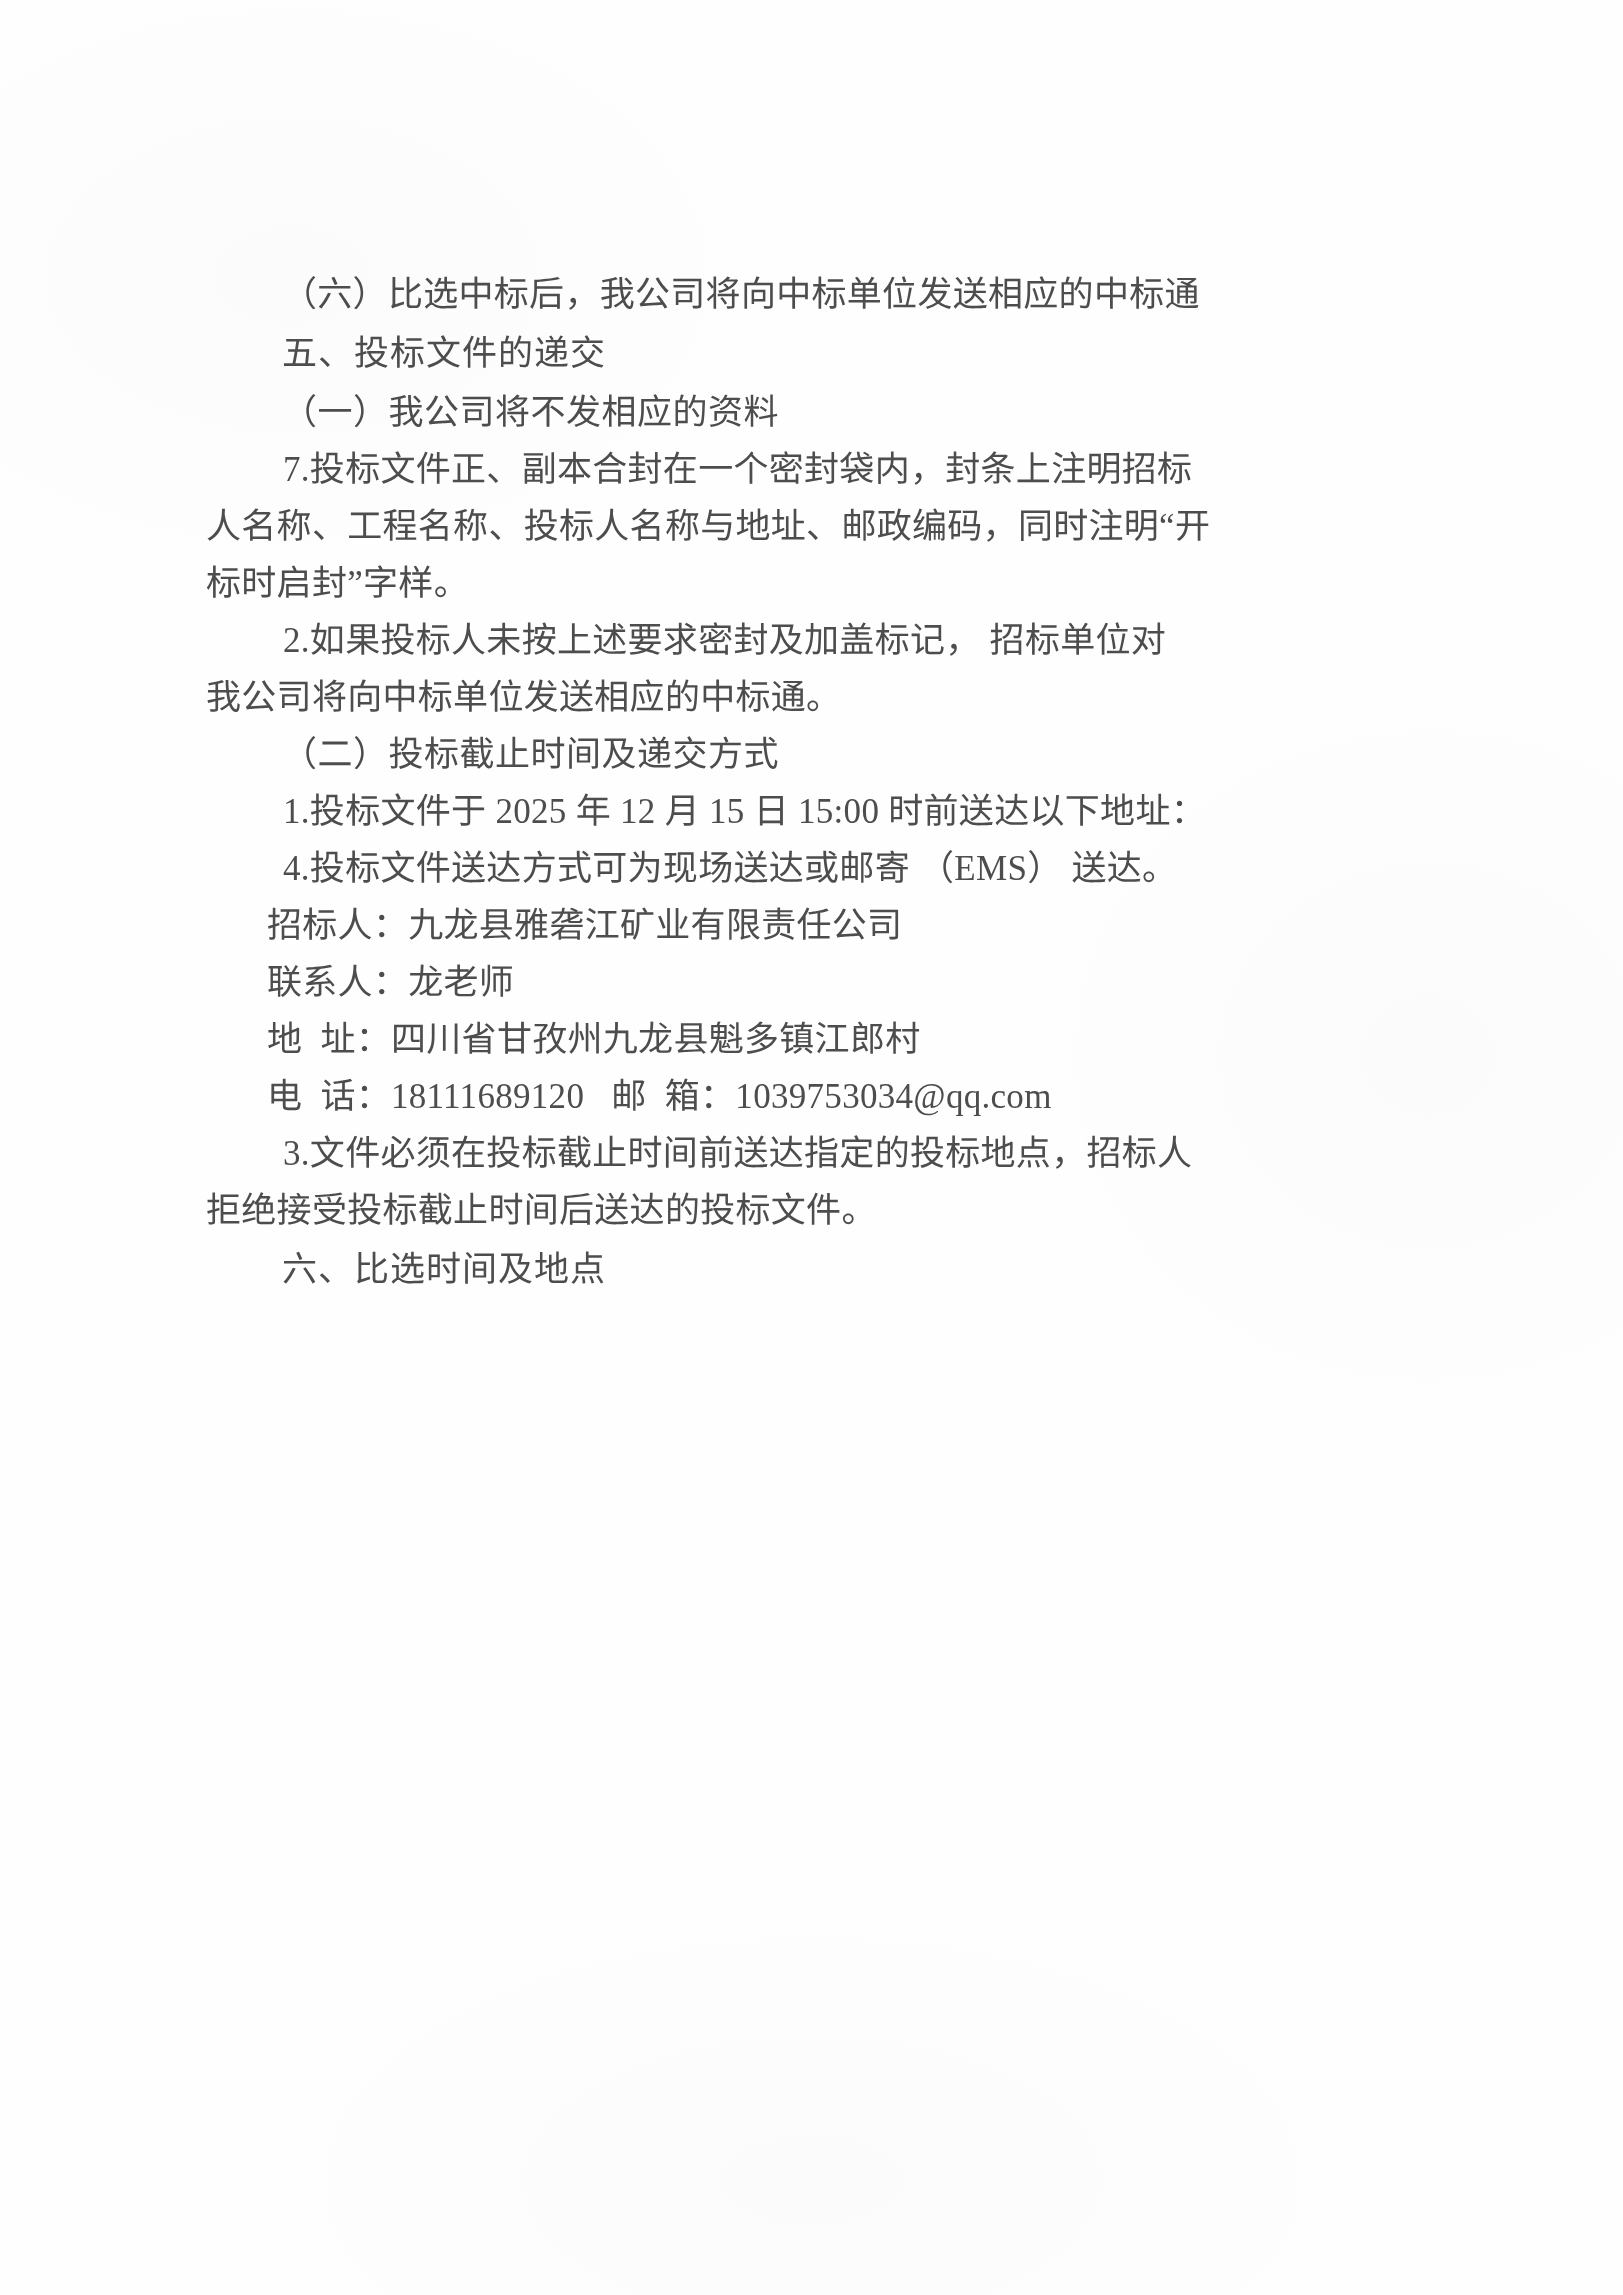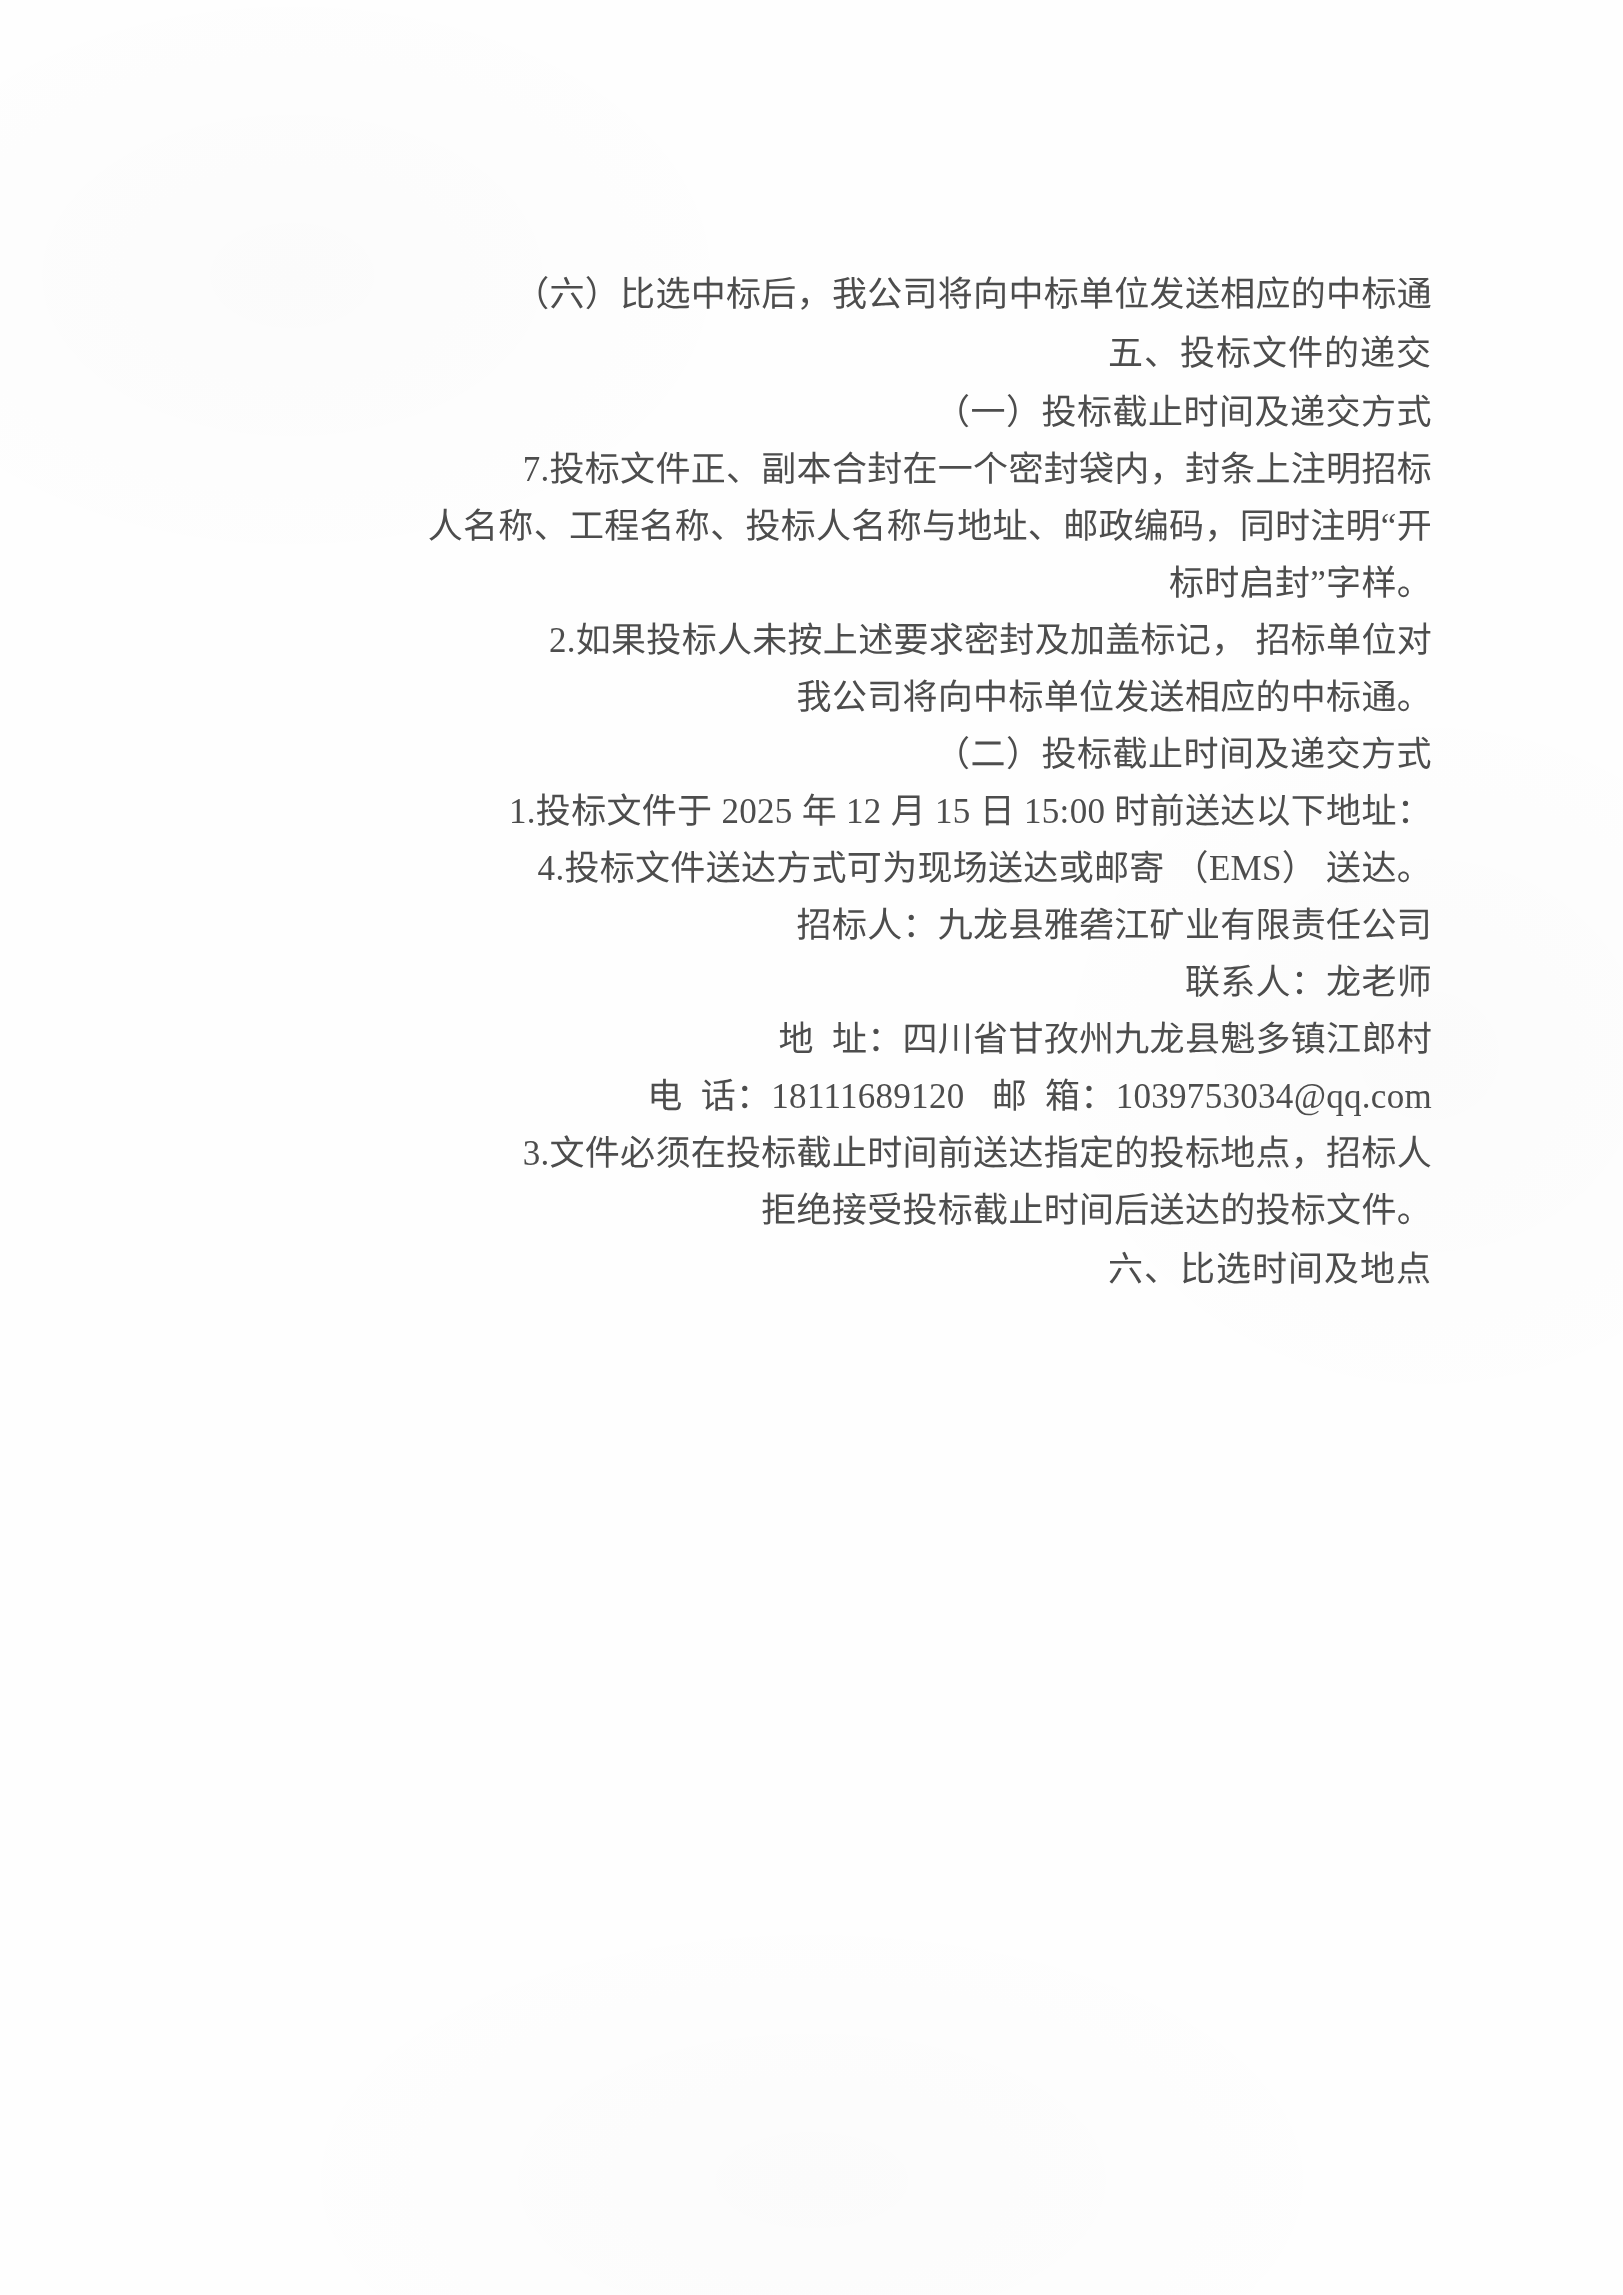--- a/index.html
+++ b/index.html
@@ -43,21 +43,20 @@
     width: 1226px;
   }
 
   .doc-line {
     color: #4d4d4d;
     font-size: 35px;
     line-height: 57px;
     letter-spacing: 0.3px;
     white-space: pre;
     font-weight: 400;
-    text-align: right;
   }
 
   
   .indent-2 {
     padding-left: 76px;
   }
   
   .heading {
     font-weight: 400;
     padding-left: 76px;
@@ -87,21 +86,21 @@
 
 <div id="page-sheet">
   <div id="scan-grain"></div>
 
   <div id="text-column">
 
     <div class="doc-line indent-2">（六）比选中标后，我公司将向中标单位发送相应的中标通</div>
 
     <div class="doc-line heading">五、投标文件的递交</div>
 
-    <div class="doc-line subheading">（一）投标截止时间及递交方式</div>
+    <div class="doc-line subheading">（一）我公司将不发相应的资料</div>
 
     <div class="doc-line item-first">7.投标文件正、副本合封在一个密封袋内，封条上注明招标</div>
     <div class="doc-line cont">人名称、工程名称、投标人名称与地址、邮政编码，同时注明“开</div>
     <div class="doc-line cont">标时启封”字样。</div>
 
     <div class="doc-line item-first">2.如果投标人未按上述要求密封及加盖标记， 招标单位对</div>
     <div class="doc-line cont">我公司将向中标单位发送相应的中标通。</div>
 
     <div class="doc-line subheading">（二）投标截止时间及递交方式</div>
 

